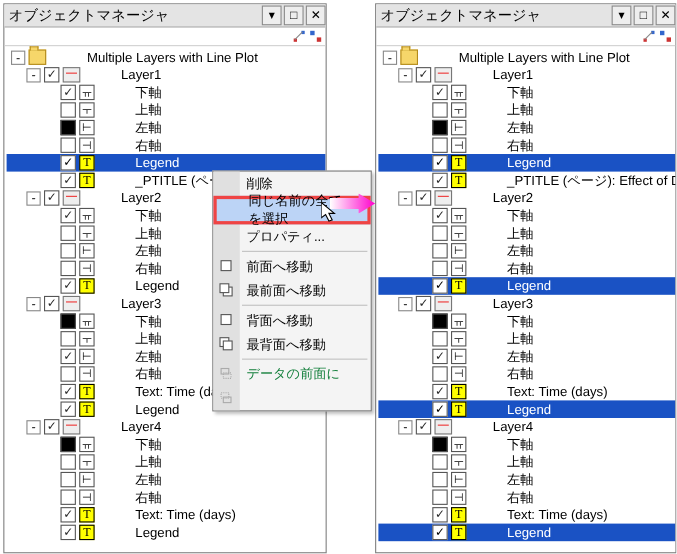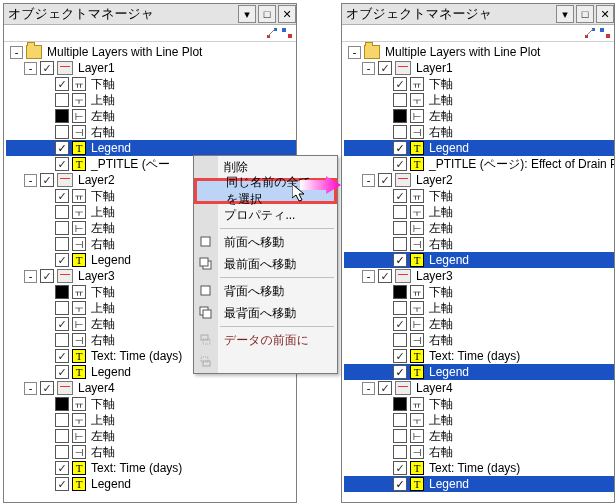--- a/index.html
+++ b/index.html
@@ -87,40 +87,40 @@
     background:#f6d66a; border:1px solid #b38a1c; border-bottom:none;
   }
   .layer-icon {
     width:14px; height:12px; background:#eee; border:1px solid #777;
     margin-right:3px; flex-shrink:0; position:relative;
   }
   .layer-icon::after{
     content:""; position:absolute; left:2px; right:2px; top:4px; height:1px;
     background:#e33;
   }
-  .label { padding:0 2px; }
+  .label { padding:0 2px;margin-left:32px; }
   .sel .label { background:#1a52c4; color:#fff; }
   .sel { background:#1a52c4; color:#fff; }
   .sel .chk, .sel .axis-icon, .sel .t-icon { background:#fff; color:#000; }
   .sel .t-icon { background:#ff0; }
   .sel-wide { display:flex; align-items:center; height:16px; padding-left:36px; }
   .context-menu {
     position:absolute;
     border:1px solid #7a7a7a; background:#f4f4f4;
     font-size:12px;
     box-shadow:2px 2px 3px rgba(0,0,0,.25);
     margin-left:36px;
   }
   .cm-iconcol { position:absolute; left:0; top:0; width:24px; bottom:0; background:#e0e0e0; }
   .cm-item {
     position:relative; height:22px; display:flex; align-items:center;
     padding-left:30px; padding-right:14px;
   }
   .cm-item.hover { background:#bcd4f6; border:3px solid #ef4444; height:20px; padding-left:29px; padding-right:13px; }
-  .cm-item.disabled { color:#7f1d1d; }
+  .cm-item.disabled { color:#15803d; }
   .cm-sep { height:1px; margin:2px 3px 2px 26px; background:#c0c0c0; }
   .cm-icon {
     position:absolute; left:4px; width:16px; height:16px;
     display:flex; align-items:center; justify-content:center;
   }
   .arrow {
     position:absolute; top:176px; left:300px;
   }
   .cursor {
     position:absolute;

